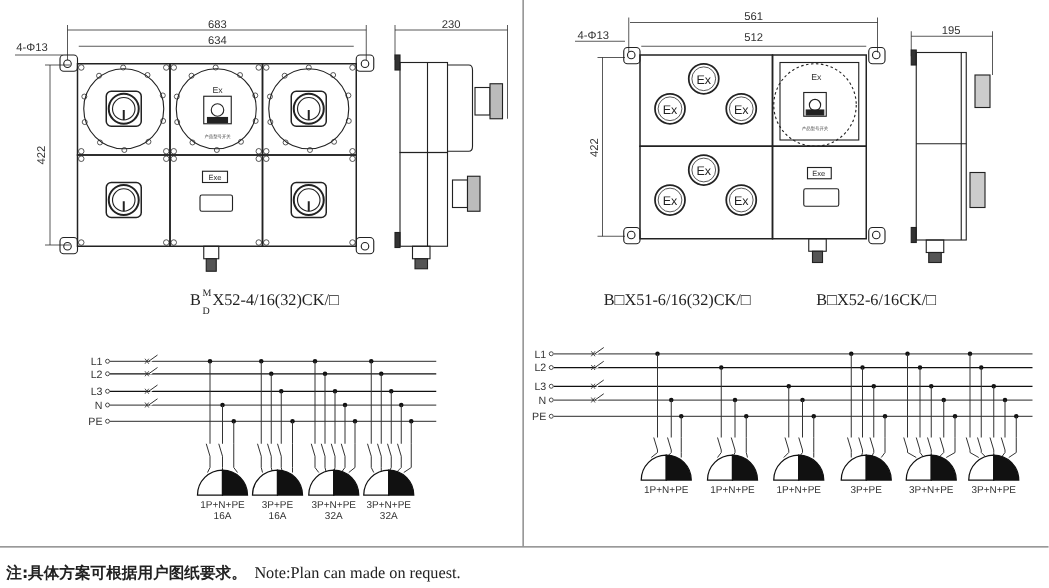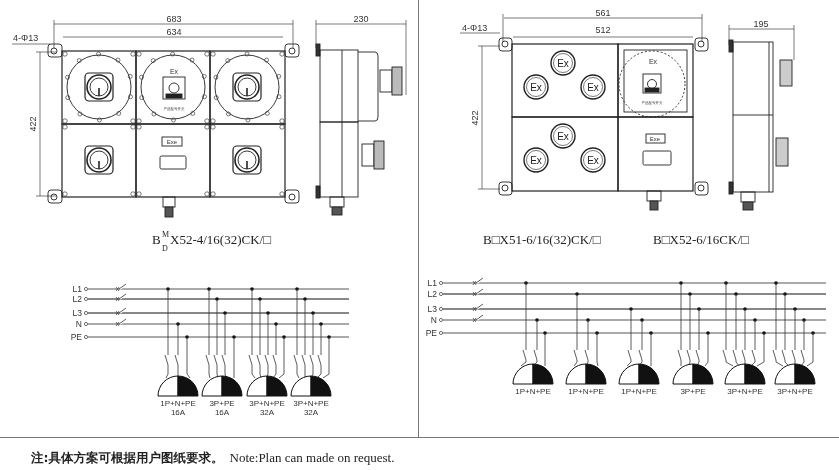--- a/index.html
+++ b/index.html
@@ -5,21 +5,21 @@
   html,body{margin:0;padding:0;background:#fff;}
   body{width:839px;height:470px;position:relative;overflow:hidden;font-family:"Liberation Sans",sans-serif;color:#222;}
   svg{position:absolute;left:0;top:0;}
   .dim{font-family:"Liberation Sans",sans-serif;font-size:9px;fill:#333;}
   .model{font-family:"Liberation Serif",serif;font-size:13px;fill:#222;}
   .lbl{font-family:"Liberation Sans",sans-serif;font-size:8.5px;fill:#333;}
   .socklbl{font-family:"Liberation Sans",sans-serif;font-size:8px;fill:#333;}
   .exsmall{font-family:"Liberation Sans",sans-serif;font-size:6px;fill:#333;}
   .exbig{font-family:"Liberation Sans",sans-serif;font-size:10px;fill:#222;}
   #footnote{position:absolute;left:5px;top:450px;font-size:13px;white-space:nowrap;}
-  #footnote .cn{font-family:"DejaVu Sans",sans-serif;font-weight:bold;font-size:12.5px;margin-left:26px;}
+  #footnote .cn{font-family:"DejaVu Sans",sans-serif;font-weight:bold;font-size:12.5px;}
   #footnote .en{font-family:"Liberation Serif",serif;font-size:13px;margin-left:6px;}
 </style>
 </head>
 <body>
 
 <svg id="canvas" width="839" height="470" viewBox="0 0 839 470">
 
   <line x1="418.5" y1="0" x2="418.5" y2="437" stroke="#777" stroke-width="1"></line>
   <line x1="0" y1="437.5" x2="839" y2="437.5" stroke="#777" stroke-width="1"></line>
 

